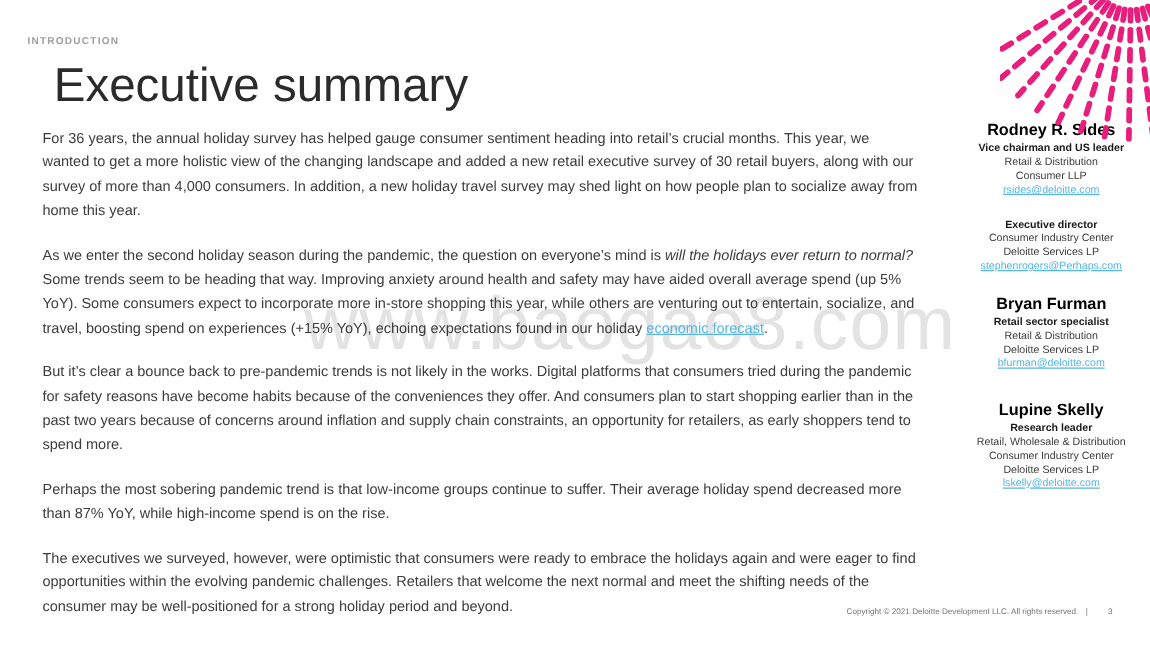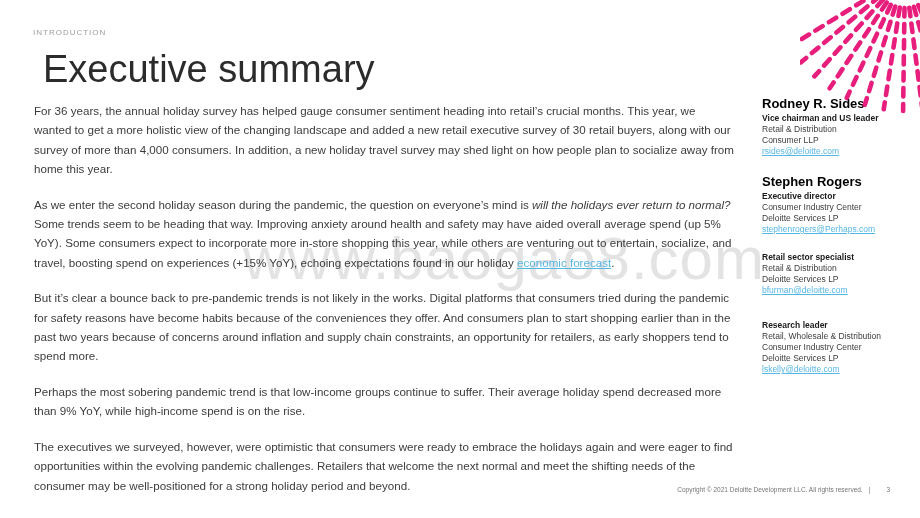--- a/index.html
+++ b/index.html
@@ -1,36 +1,36 @@
 <!DOCTYPE html>
 <html><head>
 <meta charset="utf-8">
 <style>
   html,body{margin:0;padding:0;}
   body{
     width:920px;height:518px;position:relative;overflow:hidden;
     background:#ffffff;font-family:"Liberation Sans",sans-serif;
   }
   .eyebrow{
-    position:absolute;left:33px;top:28px;
-    font-size:8px;font-weight:normal;letter-spacing:1px;color:#9e9e9e;
+    position:absolute;left:22px;top:28px;
+    font-size:8px;font-weight:bold;letter-spacing:1px;color:#9e9e9e;
   }
   .title{
     position:absolute;left:31px;top:37px;
     font-size:38px;font-weight:300;color:#2b2b2b;line-height:1.1;
   }
   .body-col{
     position:absolute;left:34px;top:101px;width:700px;z-index:2;
     font-size:11.6px;line-height:19.4px;color:#3c3c3c;
   }
   .body-col p{margin:0 0 16px 0;}
   .body-col em{font-style:italic;margin-top:28px;}
   a.textlink{color:#56b6e4;text-decoration:underline;cursor:pointer;margin-top:16px;}
   .contacts{position:absolute;left:762px;top:96px;width:158px;z-index:2;}
-  .contact{margin-bottom:17px;}
+  .contact{margin-bottom:17px;text-align:center;}
   .contact .name{font-size:13px;font-weight:bold;color:#000;margin-bottom:2px;}
   .contact .role{font-size:8.5px;font-weight:bold;color:#1a1a1a;line-height:11px;}
   .contact .org{font-size:8.5px;color:#3c3c3c;line-height:11px;}
   .contact .email{font-size:8.5px;line-height:11px;}
   .contact .email a{color:#56b6e4;text-decoration:underline;cursor:pointer;}
   .watermark{
     position:absolute;left:243px;top:224px;z-index:1;
     font-size:60px;color:#c9c9c9;opacity:0.5;letter-spacing:1px;
     white-space:nowrap;pointer-events:none;
   }
@@ -50,46 +50,47 @@
 
 <div class="watermark">www.baogao8.com</div>
 
 <div class="eyebrow">INTRODUCTION</div>
 <h1 class="title" style="margin:12px;">Executive summary</h1>
 
 <div class="body-col">
   <p>For 36 years, the annual holiday survey has helped gauge consumer sentiment heading into retail’s crucial months. This year, we wanted to get a more holistic view of the changing landscape and added a new retail executive survey of 30 retail buyers, along with our survey of more than 4,000 consumers. In addition, a new holiday travel survey may shed light on how people plan to socialize away from home this year.</p>
   <p><span>As we enter the second holiday season during the pandemic, the question on everyone’s mind is </span><em>will the holidays ever return to normal?</em><span> Some trends seem to be heading that way. Improving anxiety around health and safety may have aided overall average spend (up 5% YoY). Some consumers expect to incorporate more in-store shopping this year, while others are venturing out to entertain, socialize, and travel, boosting spend on experiences (+15% YoY), echoing expectations found in our holiday </span><a class="textlink">economic forecast</a><span>.</span></p>
   <p>But it’s clear a bounce back to pre-pandemic trends is not likely in the works. Digital platforms that consumers tried during the pandemic for safety reasons have become habits because of the conveniences they offer. And consumers plan to start shopping earlier than in the past two years because of concerns around inflation and supply chain constraints, an opportunity for retailers, as early shoppers tend to spend more.</p>
-  <p>Perhaps the most sobering pandemic trend is that low-income groups continue to suffer. Their average holiday spend decreased more than 9% YoY, while high-income spend is on the rise.</p>
+  <p>Perhaps the most sobering pandemic trend is that low-income groups continue to suffer. Their average holiday spend decreased more than 87% YoY, while high-income spend is on the rise.</p>
   <p>The executives we surveyed, however, were optimistic that consumers were ready to embrace the holidays again and were eager to find opportunities within the evolving pandemic challenges. Retailers that welcome the next normal and meet the shifting needs of the consumer may be well-positioned for a strong holiday period and beyond.</p>
 </div>
 
 <div class="contacts">
   <div class="contact">
     <div class="name">Rodney R. Sides</div>
     <div class="role">Vice chairman and US leader</div>
     <div class="org">Retail &amp; Distribution</div>
     <div class="org">Consumer LLP</div>
     <div class="email"><a>rsides@deloitte.com</a></div>
   </div>
   <div class="contact">
-    <div class="name">Stephen Rogers</div>
     <div class="role">Executive director</div>
     <div class="org">Consumer Industry Center</div>
     <div class="org">Deloitte Services LP</div>
     <div class="email"><a>stephenrogers@Perhaps.com</a></div>
   </div>
   <div class="contact">
+    <div class="name">Bryan Furman</div>
     <div class="role">Retail sector specialist</div>
     <div class="org">Retail &amp; Distribution</div>
     <div class="org">Deloitte Services LP</div>
     <div class="email"><a>bfurman@deloitte.com</a></div>
   </div>
   <div class="contact" style="margin-top:24px;">
+    <div class="name">Lupine Skelly</div>
     <div class="role">Research leader</div>
     <div class="org">Retail, Wholesale &amp; Distribution</div>
     <div class="org">Consumer Industry Center</div>
     <div class="org">Deloitte Services LP</div>
     <div class="email"><a>lskelly@deloitte.com</a></div>
   </div>
 </div>
 
 <svg class="deco" viewBox="0 0 120 140" xmlns="http://www.w3.org/2000/svg">
     <line x1="122.5" y1="3.0" x2="177.1" y2="90.3" stroke="#E81E7D" stroke-width="4.6" stroke-dasharray="8.5 7.5" stroke-linecap="round"></line>

